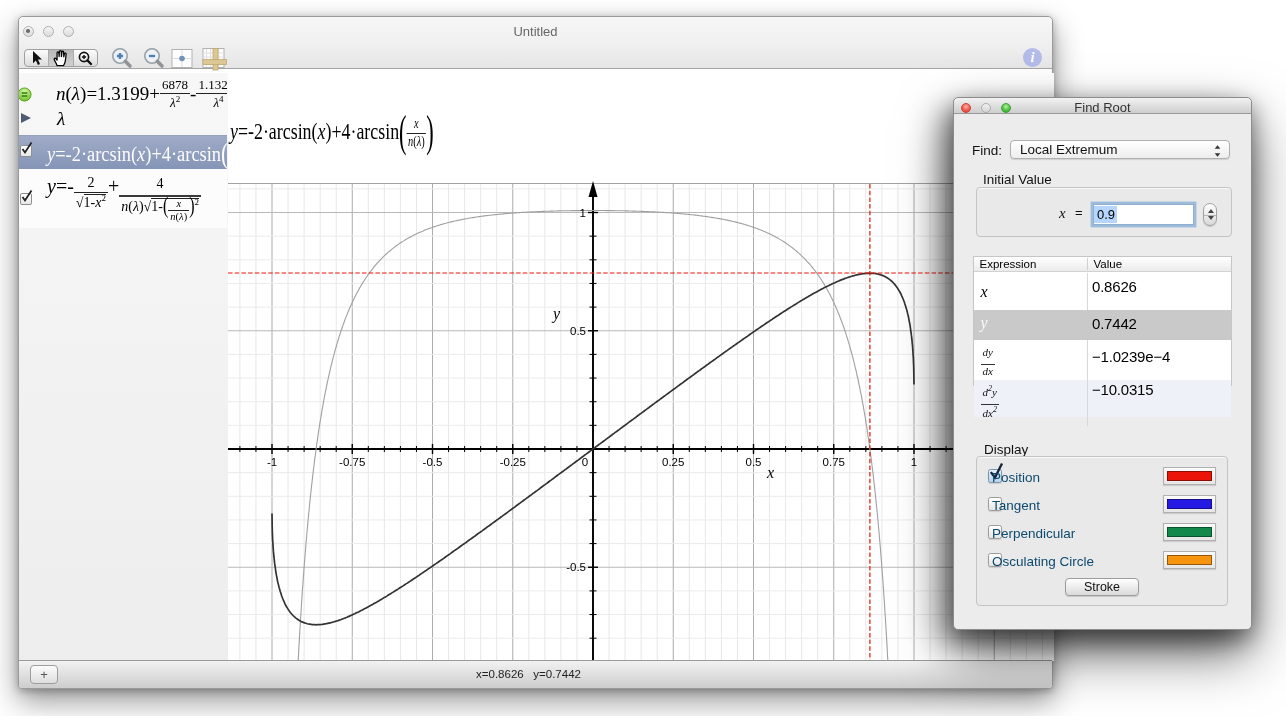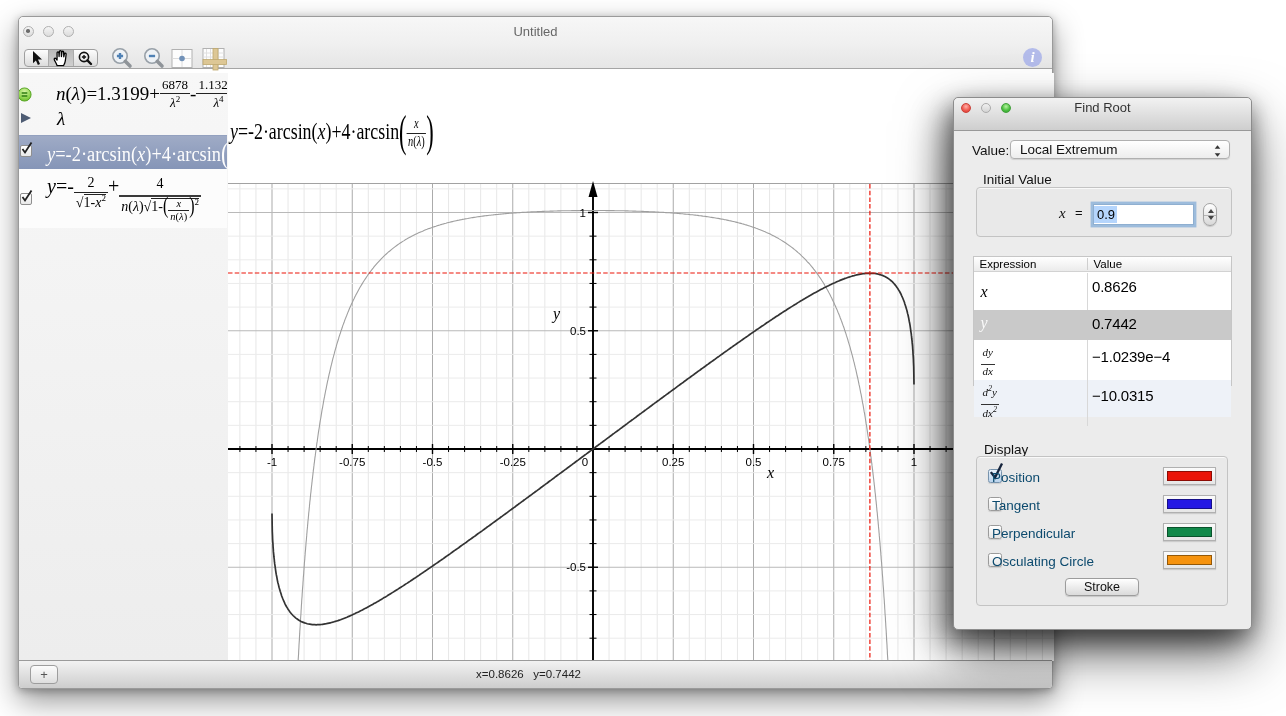--- a/index.html
+++ b/index.html
@@ -55,21 +55,21 @@
   border-radius:0 0 4px 4px; }
 #plus { position:absolute; left:11px; top:4px; width:28px; height:19px; border:1px solid #9d9d9d;
   border-radius:4px; background:linear-gradient(180deg,#fcfcfc,#dedede); color:#555;
   text-align:center; line-height:17px; font-size:13px; }
 #coords { position:absolute; left:0; right:0; top:7px; text-align:center; font-size:11.5px; color:#222; padding-right:14px; }
 
 
 #panel { position:absolute; left:953px; top:97px; width:299px; height:533px;
   border:1px solid #8c8c8c; border-radius:5px; background:#ececec;
   box-shadow:0 24px 55px rgba(0,0,0,.55), 0 8px 22px rgba(0,0,0,.4), -14px 14px 30px rgba(0,0,0,.3); }
-#ptitle { position:absolute; left:0; top:0; right:0; height:33px;
+#ptitle { position:absolute; left:0; top:0; right:0; height:16px;
   background:linear-gradient(180deg,#f2f2f2,#cecece); border-bottom:1px solid #999;
   border-radius:5px 5px 0 0; text-align:center; font-size:13px; color:#333; line-height:20px; }
 .ptl { position:absolute; top:4.5px; width:10.5px; height:10.5px; border-radius:50%; }
 #ptl1 { left:6.5px;  background:radial-gradient(circle at 50% 32%, #ffb0a8, #f05b51 55%, #d83930); border:0.5px solid #ca4038; }
 #ptl2 { left:26.5px; background:linear-gradient(180deg,#f0f0f0,#d4d4d4); border:0.5px solid #ababab; }
 #ptl3 { left:46.5px; background:radial-gradient(circle at 50% 32%, #b6f3a0, #4fc143 55%, #2ea02e); border:0.5px solid #41a03a; }
 .plabel { position:absolute; font-size:13.5px; color:#111; }
 #dropdown { position:absolute; left:56px; top:42px; width:220px; height:19px;
   border:1px solid #b0b0b0; border-radius:4px; background:linear-gradient(180deg,#ffffff,#ededed);
   font-size:13.5px; color:#111; line-height:18px; padding-left:9px;
@@ -388,21 +388,21 @@
     <div id="coords">x=0.8626&nbsp;&nbsp;&nbsp;y=0.7442</div>
   </div>
 </div>
 
 <div id="panel">
   <div id="ptitle">Find Root</div>
   <div class="ptl" id="ptl1"></div>
       <div class="ptl" id="ptl2"></div>
       <div class="ptl" id="ptl3"></div>
 
-  <div class="plabel" style="left:18px;top:45px">Value:</div>
+  <div class="plabel" style="left:18px;top:45px">Find:</div>
   <div id="dropdown">Local Extremum
     <svg id="ddarr" viewBox="0 0 9 14">
           <path d="M4.5 1.2 L7.3 4.8 H1.7 Z" fill="#333"></path>
           <path d="M4.5 12.8 L7.3 9.2 H1.7 Z" fill="#333"></path>
         </svg>
   </div>
 
   <div class="plabel" style="left:29px;top:73.5px">Initial Value</div>
   <div class="grp" id="grp1"></div>
   <div class="ser it plabel" style="left:105px;top:107px;font-size:15px">x</div>
@@ -435,21 +435,21 @@
             <span class="de">dx</span>
           </span>
           <span class="tval" style="top:8px">−1.0239e−4</span>
         </div>
     <div class="trow" id="trow4" style="top:123px;height:37px">
           <span class="vline"></span>
           <span class="dfrac" style="top:4px">
             <span class="nu">d<sup style="font-size:8px">2</sup>y</span>
             <span class="de">dx<sup style="font-size:8px">2</sup></span>
           </span>
-          <span class="tval" style="top:7px">−10.0315</span>
+          <span class="tval" style="top:1px">−10.0315</span>
         </div>
     <div class="trow" id="trow5" style="top:160px;height:9px">
           <span class="vline"></span>
         </div>
   </div>
 
   <div class="plabel" style="left:30px;top:344px">Display</div>
   <div class="grp" id="grp2"></div>
   <div class="cbx cbxon" style="top:370.5px"></div>
   <svg width="16" height="20" style="position:absolute;left:33.5px;top:362px" viewBox="0 0 16 20">

